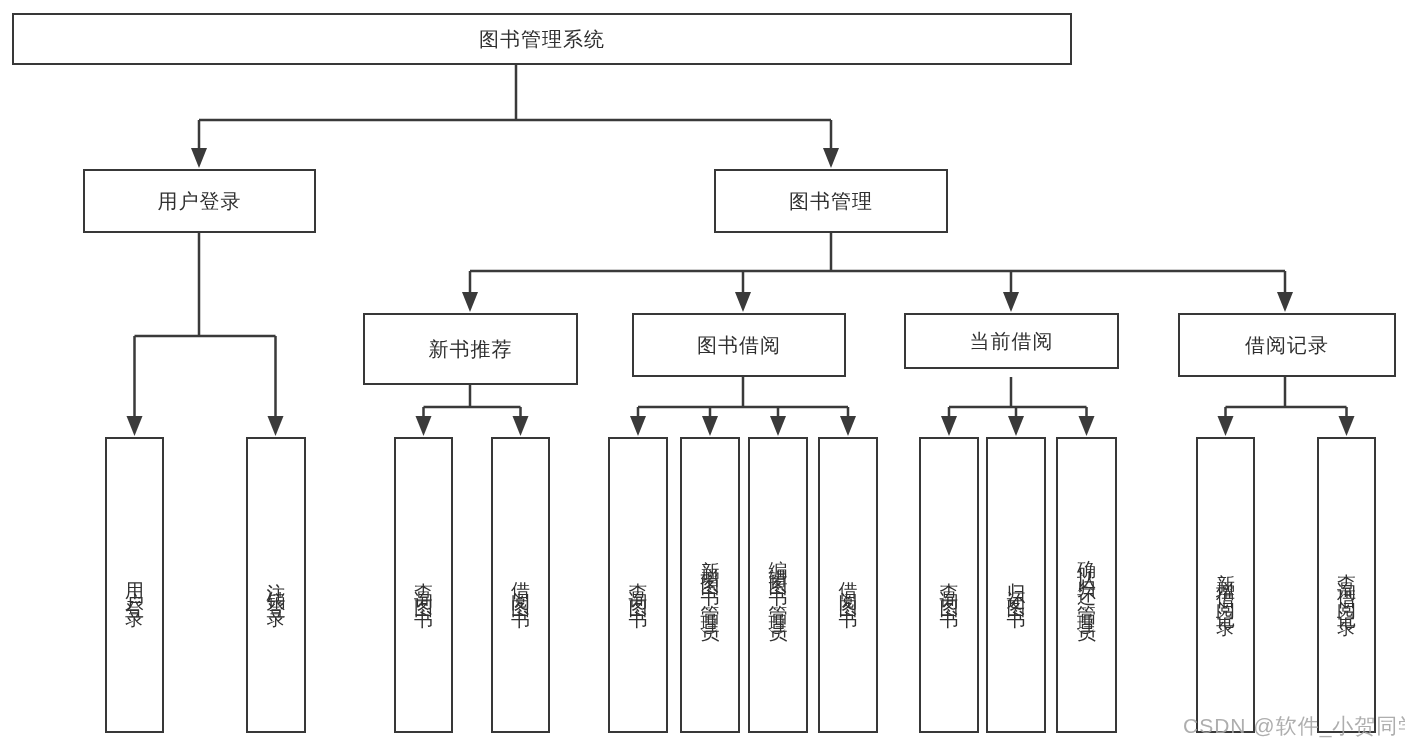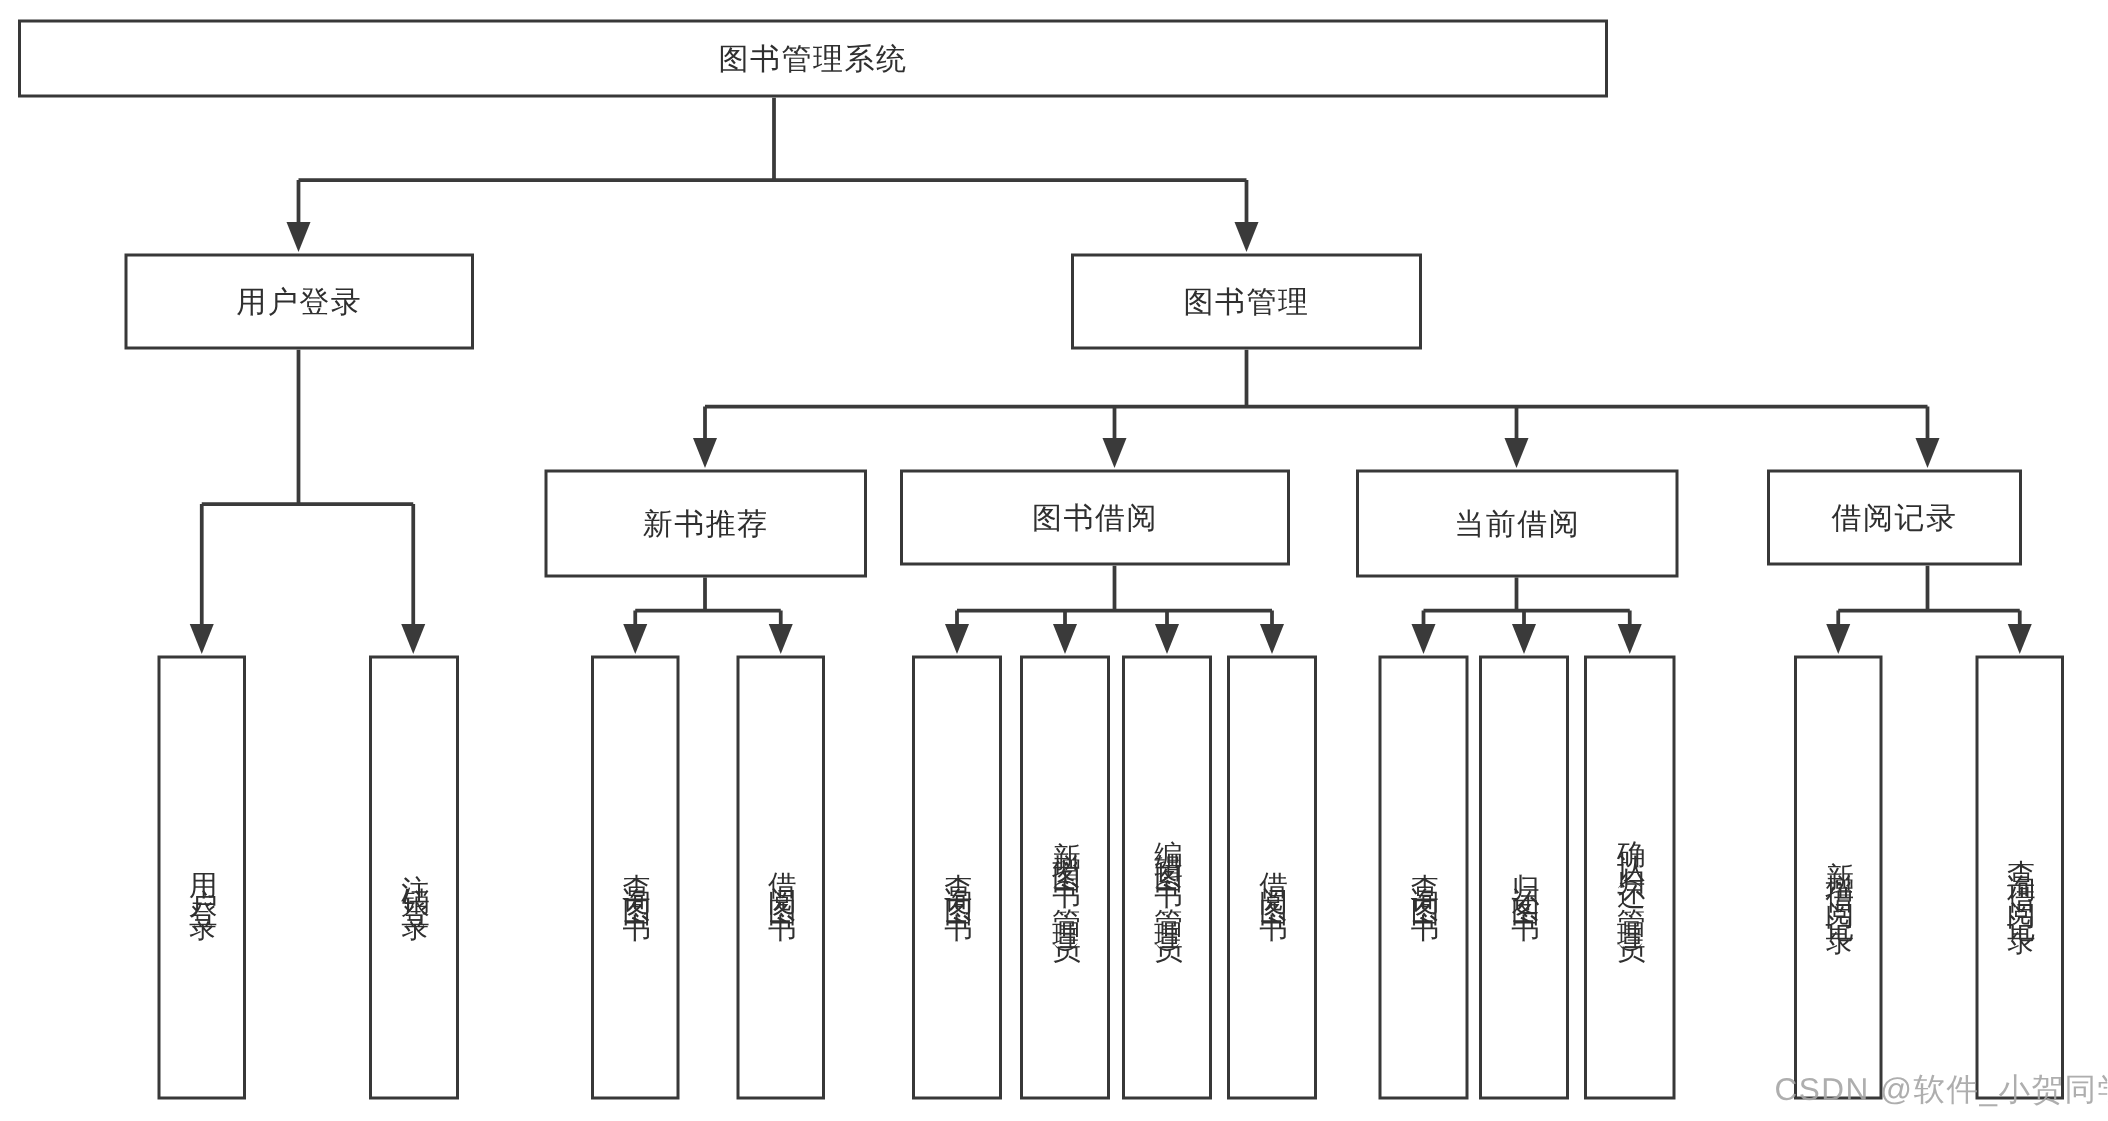--- a/index.html
+++ b/index.html
@@ -27,23 +27,23 @@
     writing-mode:vertical-rl;
     text-orientation:mixed;
     letter-spacing:9px;
     white-space:nowrap;
   }
   
   #n-root{left:12px;top:13px;width:1060px;height:52px;}
   #n-user-login{left:83px;top:169px;width:233px;height:64px;}
   #n-book-mgmt{left:714px;top:169px;width:234px;height:64px;justify-content:center;}
   #n-new-book{left:363px;top:313px;width:215px;height:72px;}
-  #n-book-borrow{left:600px;top:313px;width:260px;height:64px;}
-  #n-cur-borrow{left:904px;top:313px;width:215px;height:72px;}
-  #n-borrow-rec{left:1178px;top:313px;width:170px;height:64px;}
+  #n-book-borrow{left:632px;top:313px;width:214px;height:64px;}
+  #n-cur-borrow{left:904px;top:313px;width:215px;height:56px;}
+  #n-borrow-rec{left:1178px;top:313px;width:218px;height:64px;}
   #lf-user-login{left:105px;top:437px;width:59px;height:296px;}
   #lf-logout{left:246px;top:437px;width:60px;height:296px;}
   #lf-nbr-query{left:394px;top:437px;width:59px;height:296px;}
   #lf-nbr-borrow{left:491px;top:437px;width:59px;height:296px;}
   #lf-bb-query{left:608px;top:437px;width:60px;height:296px;}
   #lf-bb-add{left:680px;top:437px;width:60px;height:296px;}
   #lf-bb-edit{left:748px;top:437px;width:60px;height:296px;}
   #lf-bb-borrow{left:818px;top:437px;width:60px;height:296px;}
   #lf-cb-query{left:919px;top:437px;width:60px;height:296px;}
   #lf-cb-return{left:986px;top:437px;width:60px;height:296px;}

